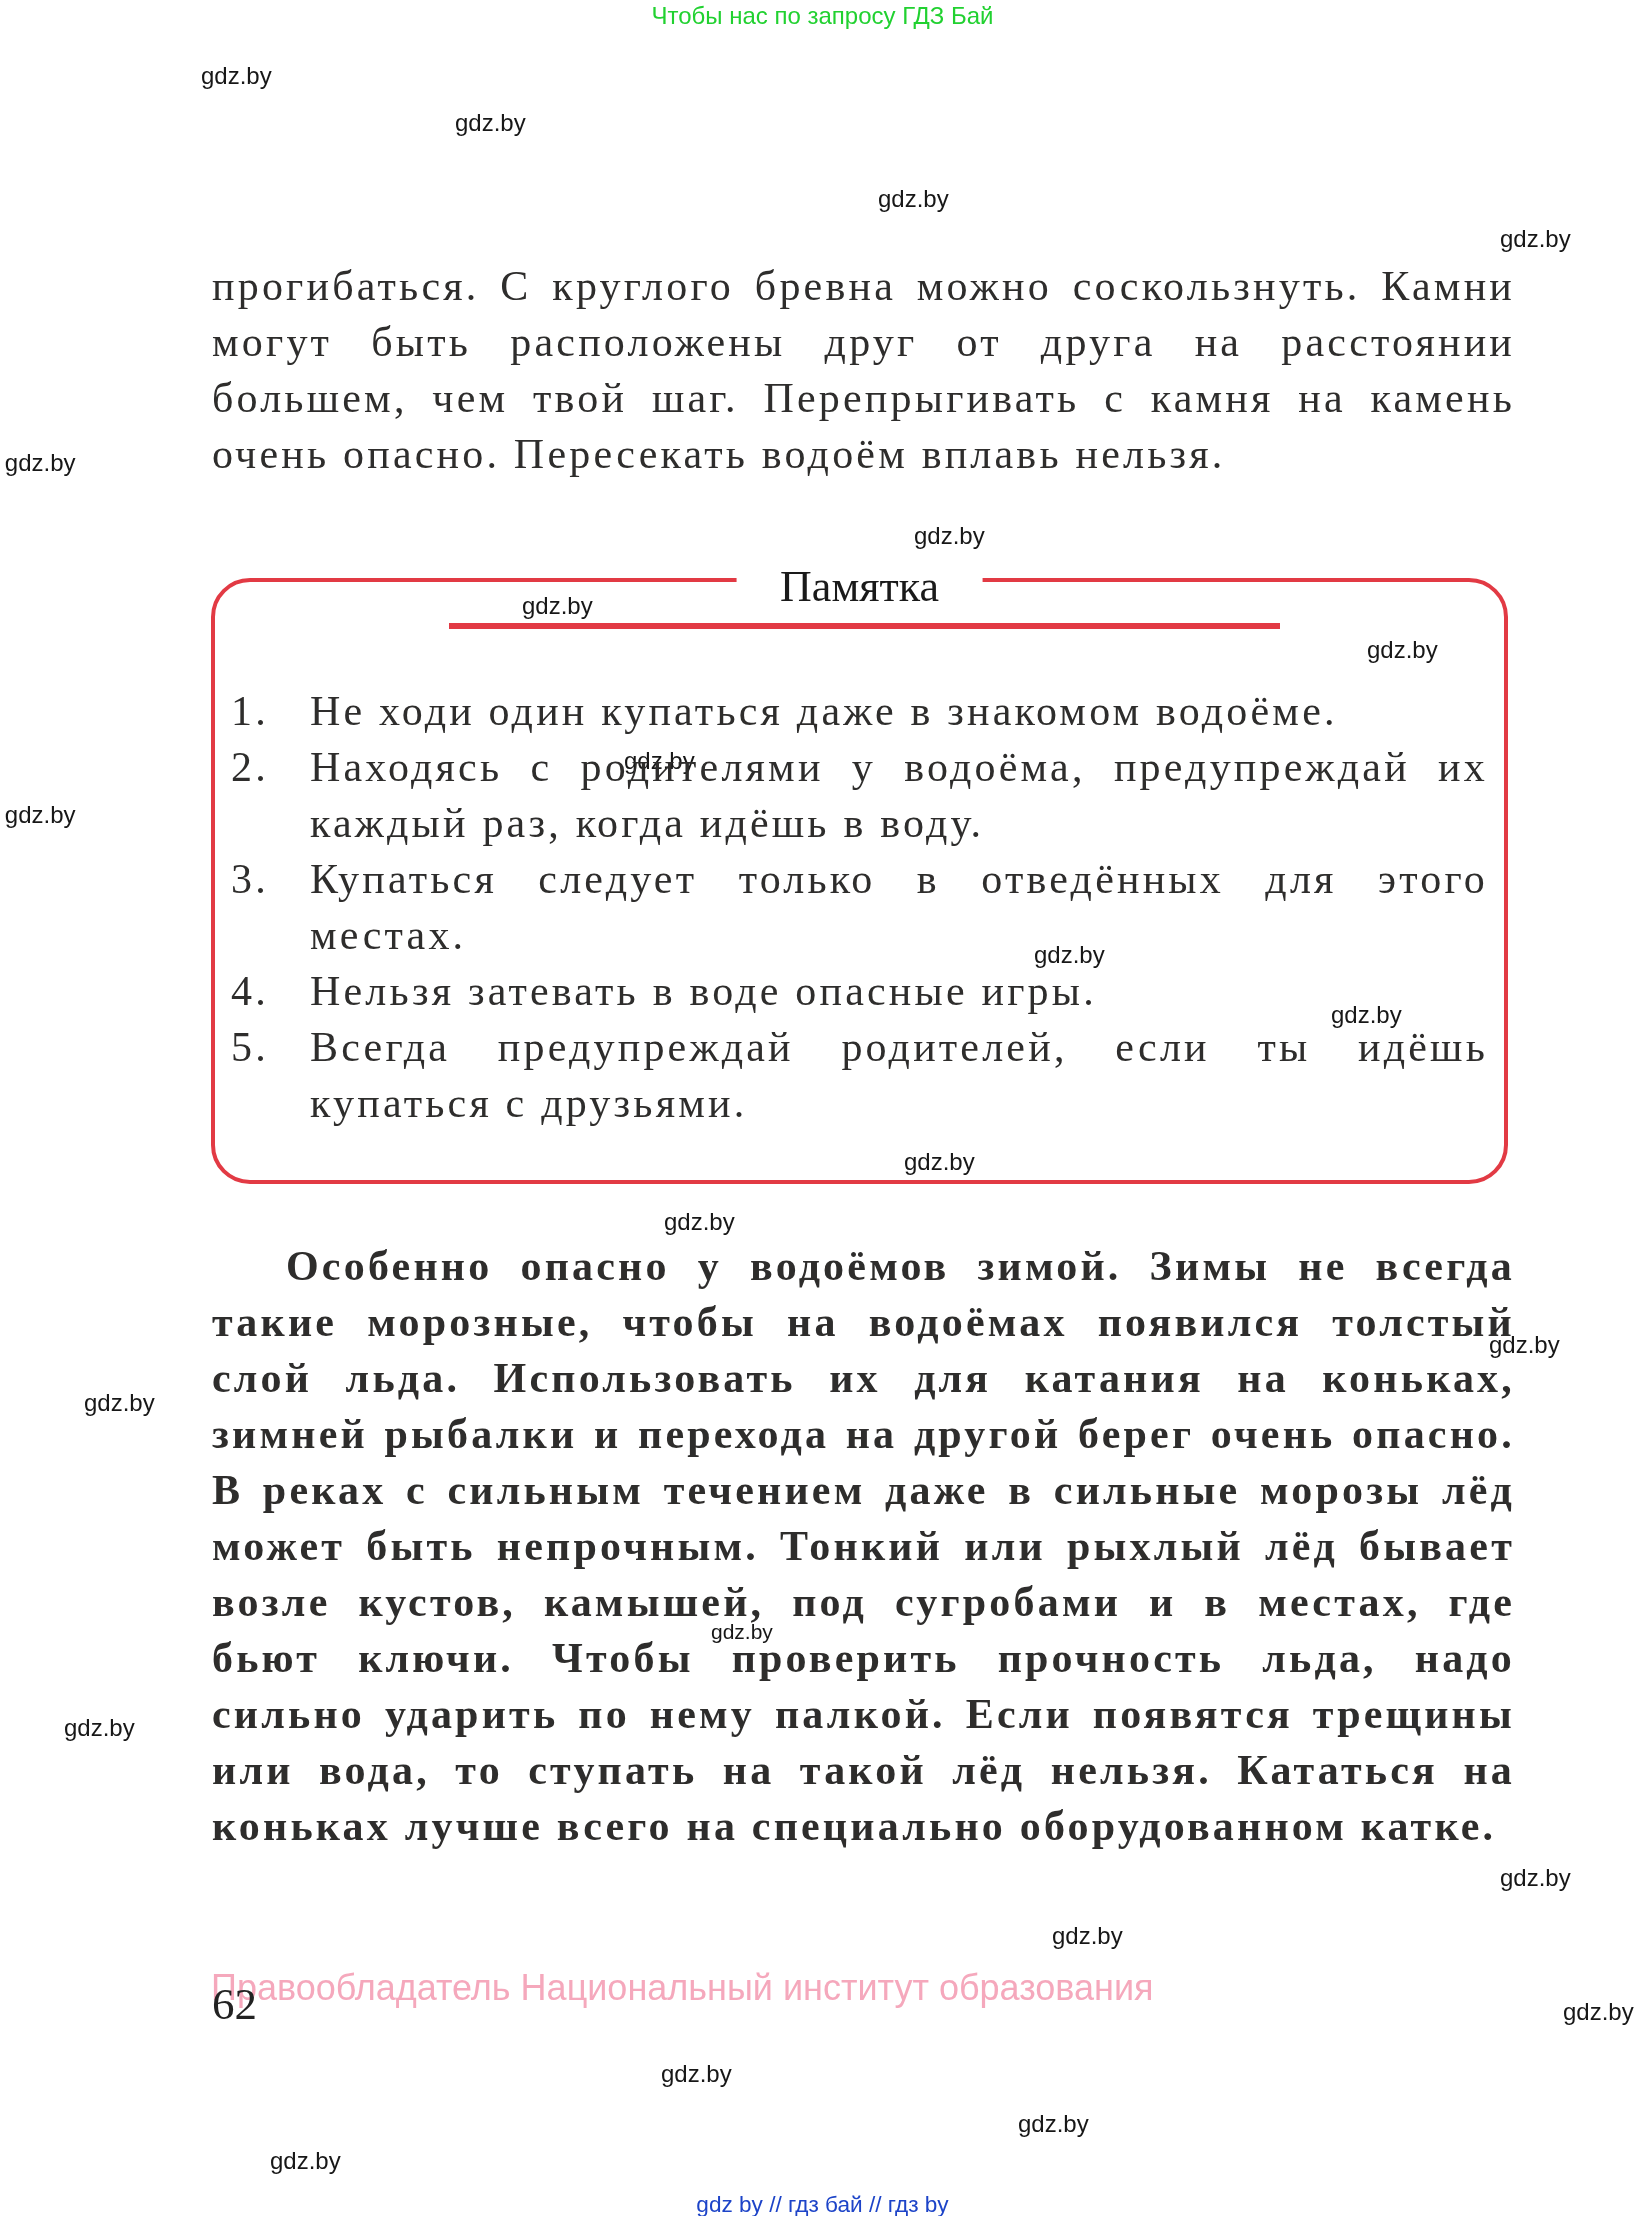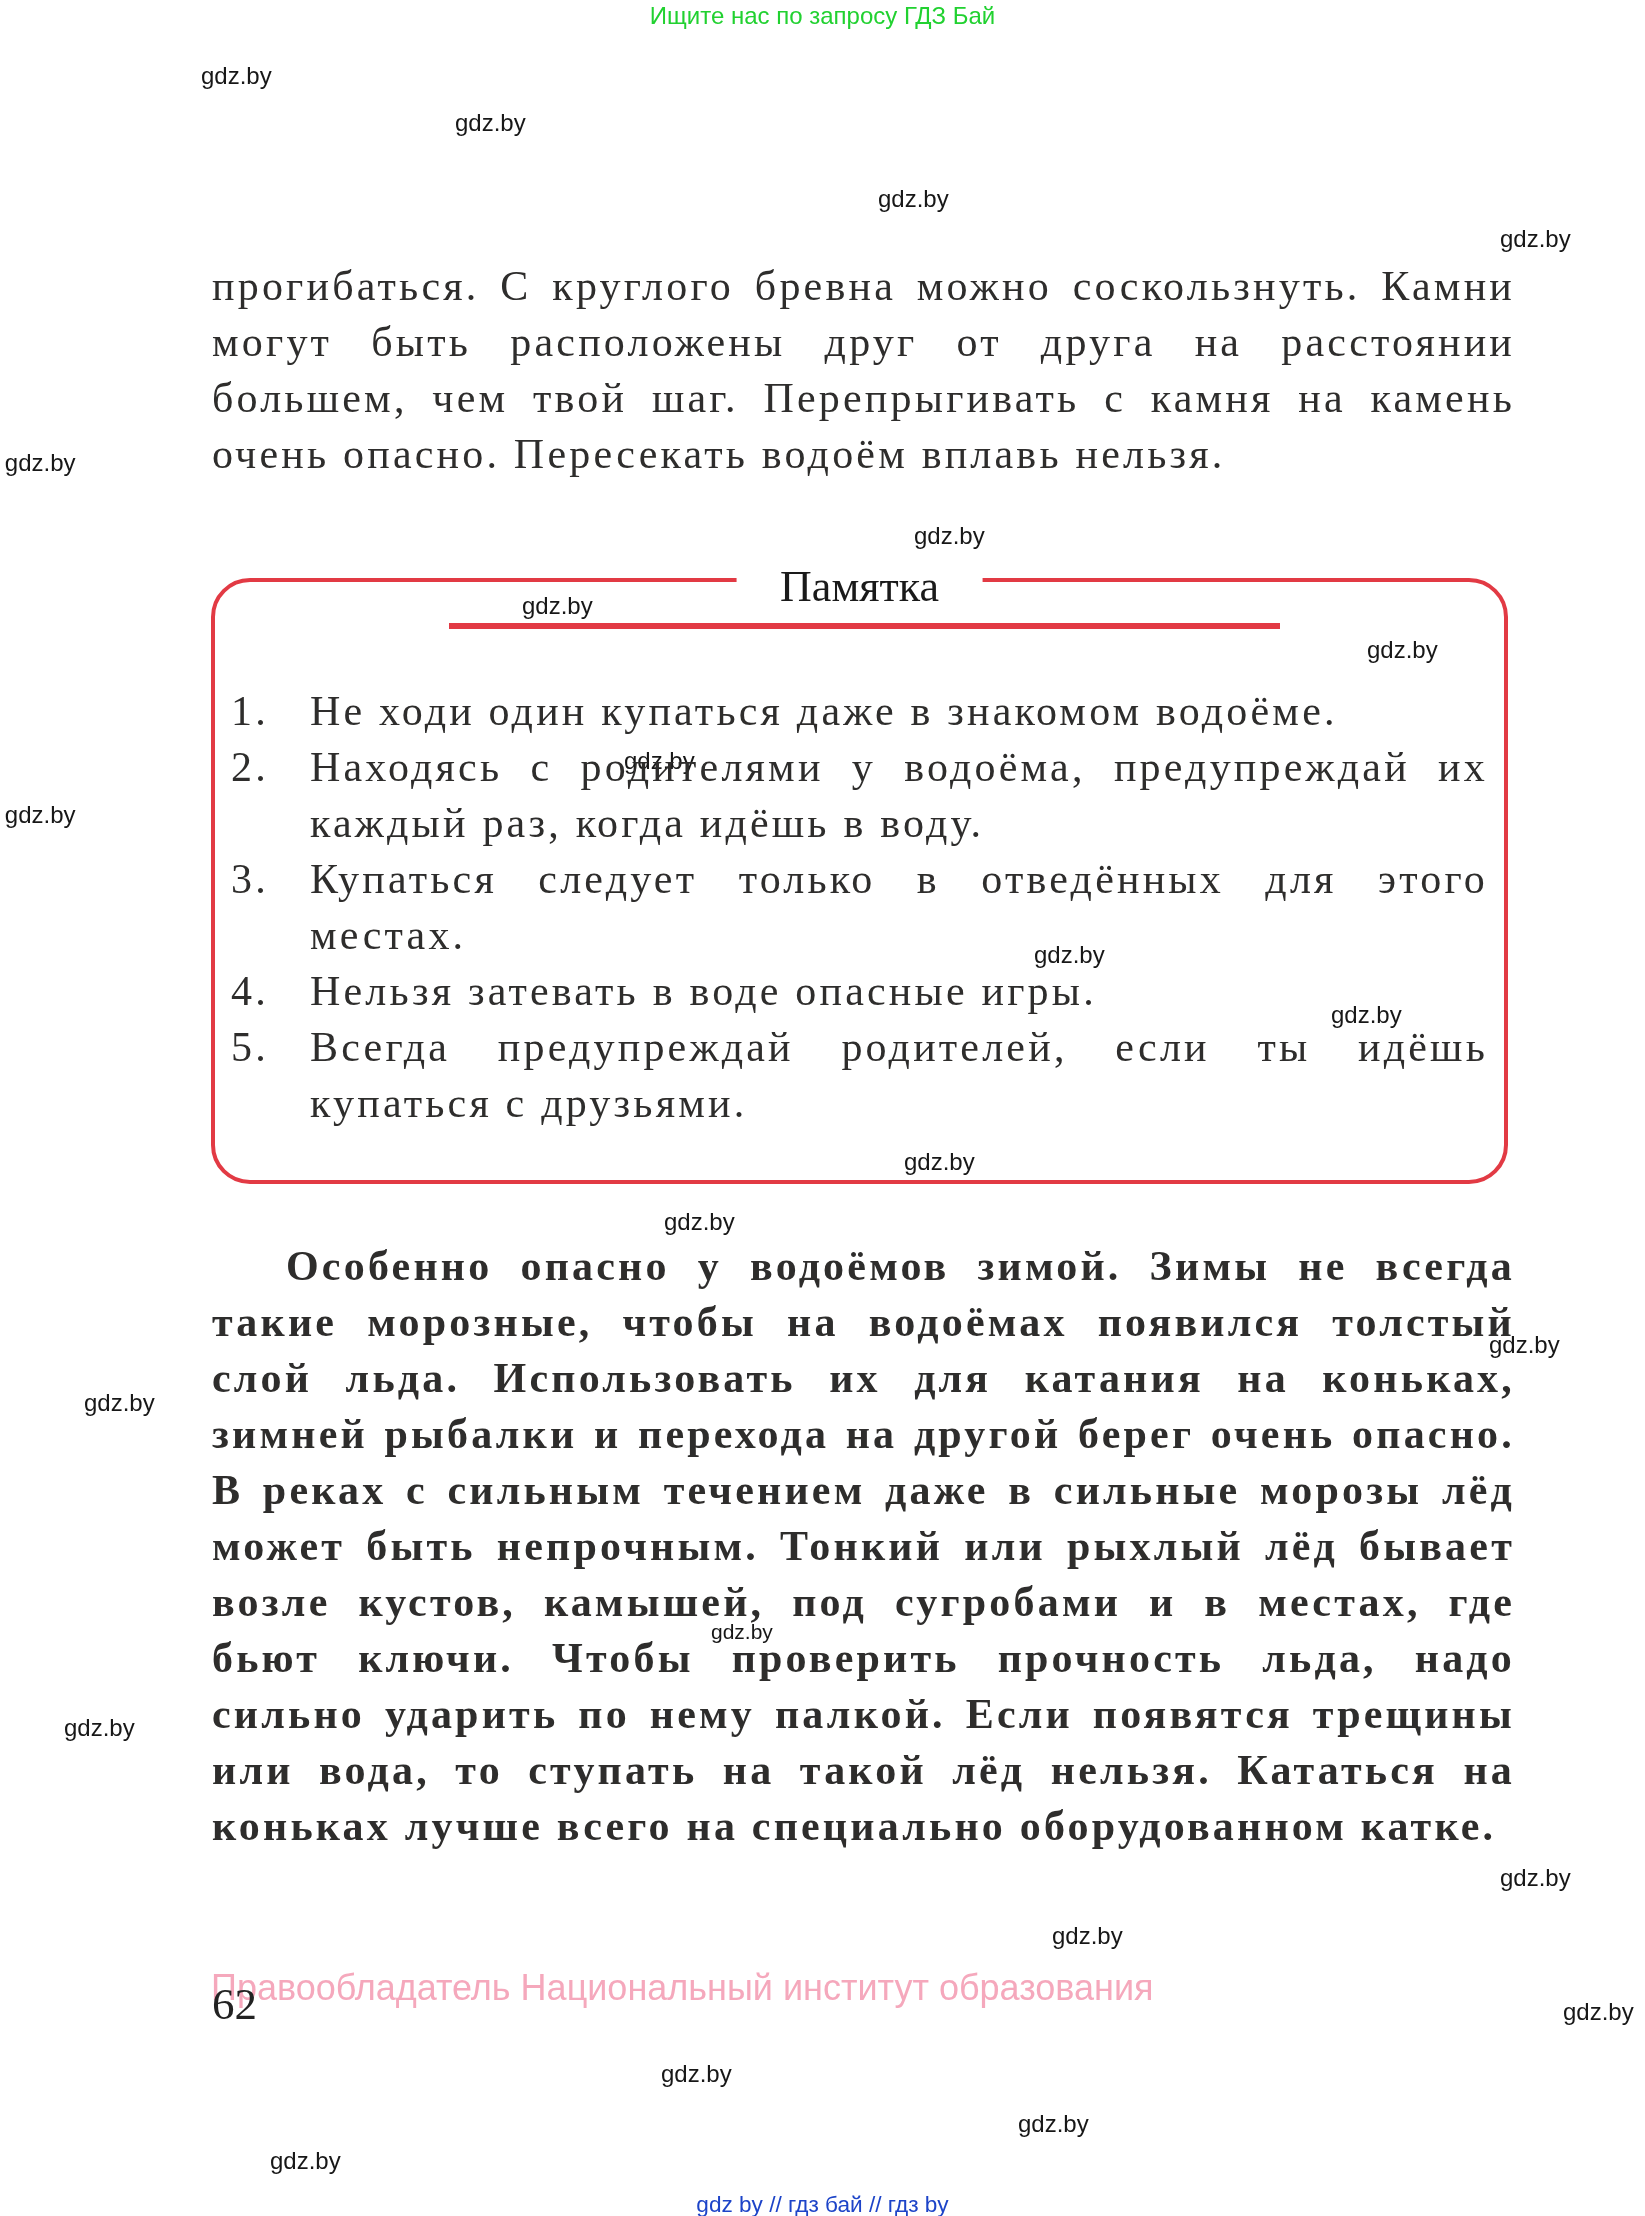--- a/index.html
+++ b/index.html
@@ -67,21 +67,21 @@
     position:absolute;top:2175px;left:0;width:100%;text-align:center;
     font-family:"Liberation Sans","DejaVu Sans",sans-serif;
     font-size:22.6px;color:var(--footer-blue);margin-top:17px;
   }
 </style>
 </head>
 <body>
 
 <div>
 
-  <div class="promo-header">Ищите нас по запросу ГДЗ Бай</div>
+  <div class="promo-header">Чтобы нас по запросу ГДЗ Бай</div>
 
   <span class="watermark" style="left:201px;top:64px">gdz.by</span>
   <span class="watermark" style="left:455px;top:111px">gdz.by</span>
   <span class="watermark" style="left:878px;top:187px">gdz.by</span>
   <span class="watermark" style="left:1500px;top:227px">gdz.by</span>
   <span class="watermark" style="left:4.8px;top:451px">gdz.by</span>
   <span class="watermark" style="left:914px;top:524px">gdz.by</span>
   <span class="watermark" style="left:522px;top:594px">gdz.by</span>
   <span class="watermark" style="left:1367px;top:638px">gdz.by</span>
   <span class="watermark" style="left:624px;top:749px">gdz.by</span>

